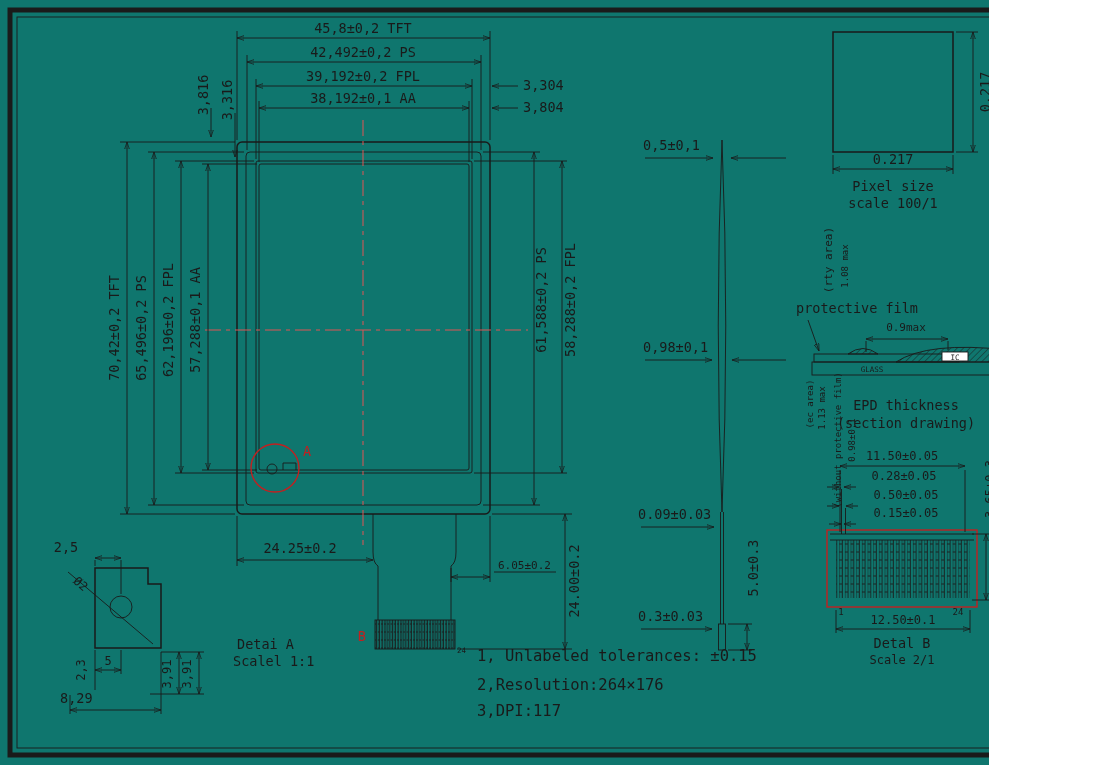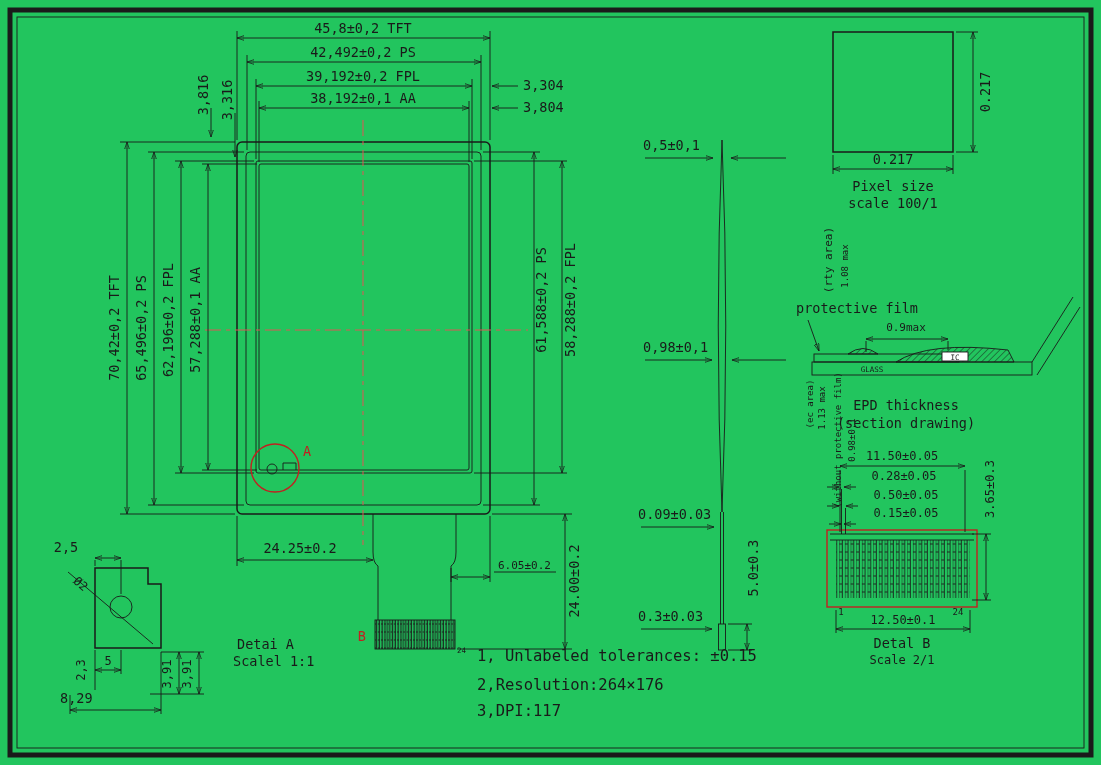--- a/index.html
+++ b/index.html
@@ -1,16 +1,16 @@
 <!DOCTYPE html>
 <html><head>
 <meta charset="utf-8">
 <style>
   html,body{margin:0;padding:0;background:#fff;}
-  .canvas{position:relative;width:1101px;height:765px;background:#22c55e;overflow:hidden;}
+  .canvas{position:relative;width:989px;height:765px;background:#0f766e;overflow:hidden;}
   svg{position:absolute;left:0;top:0;}
   svg text{font-family:"DejaVu Sans Mono","Liberation Mono",monospace;fill:#1a1a1a;}
   .t{font-size:13.5px;}
   .tm{font-size:12px;}
   .ts{font-size:11px;}
   .t9{font-size:9px;}
   .tt{font-size:7.5px;}
   .tl{font-size:15.5px;}
   .red{fill:#c22020;}
   line,path,rect,circle{stroke:#1a1a1a;fill:none;stroke-width:0.9;}

